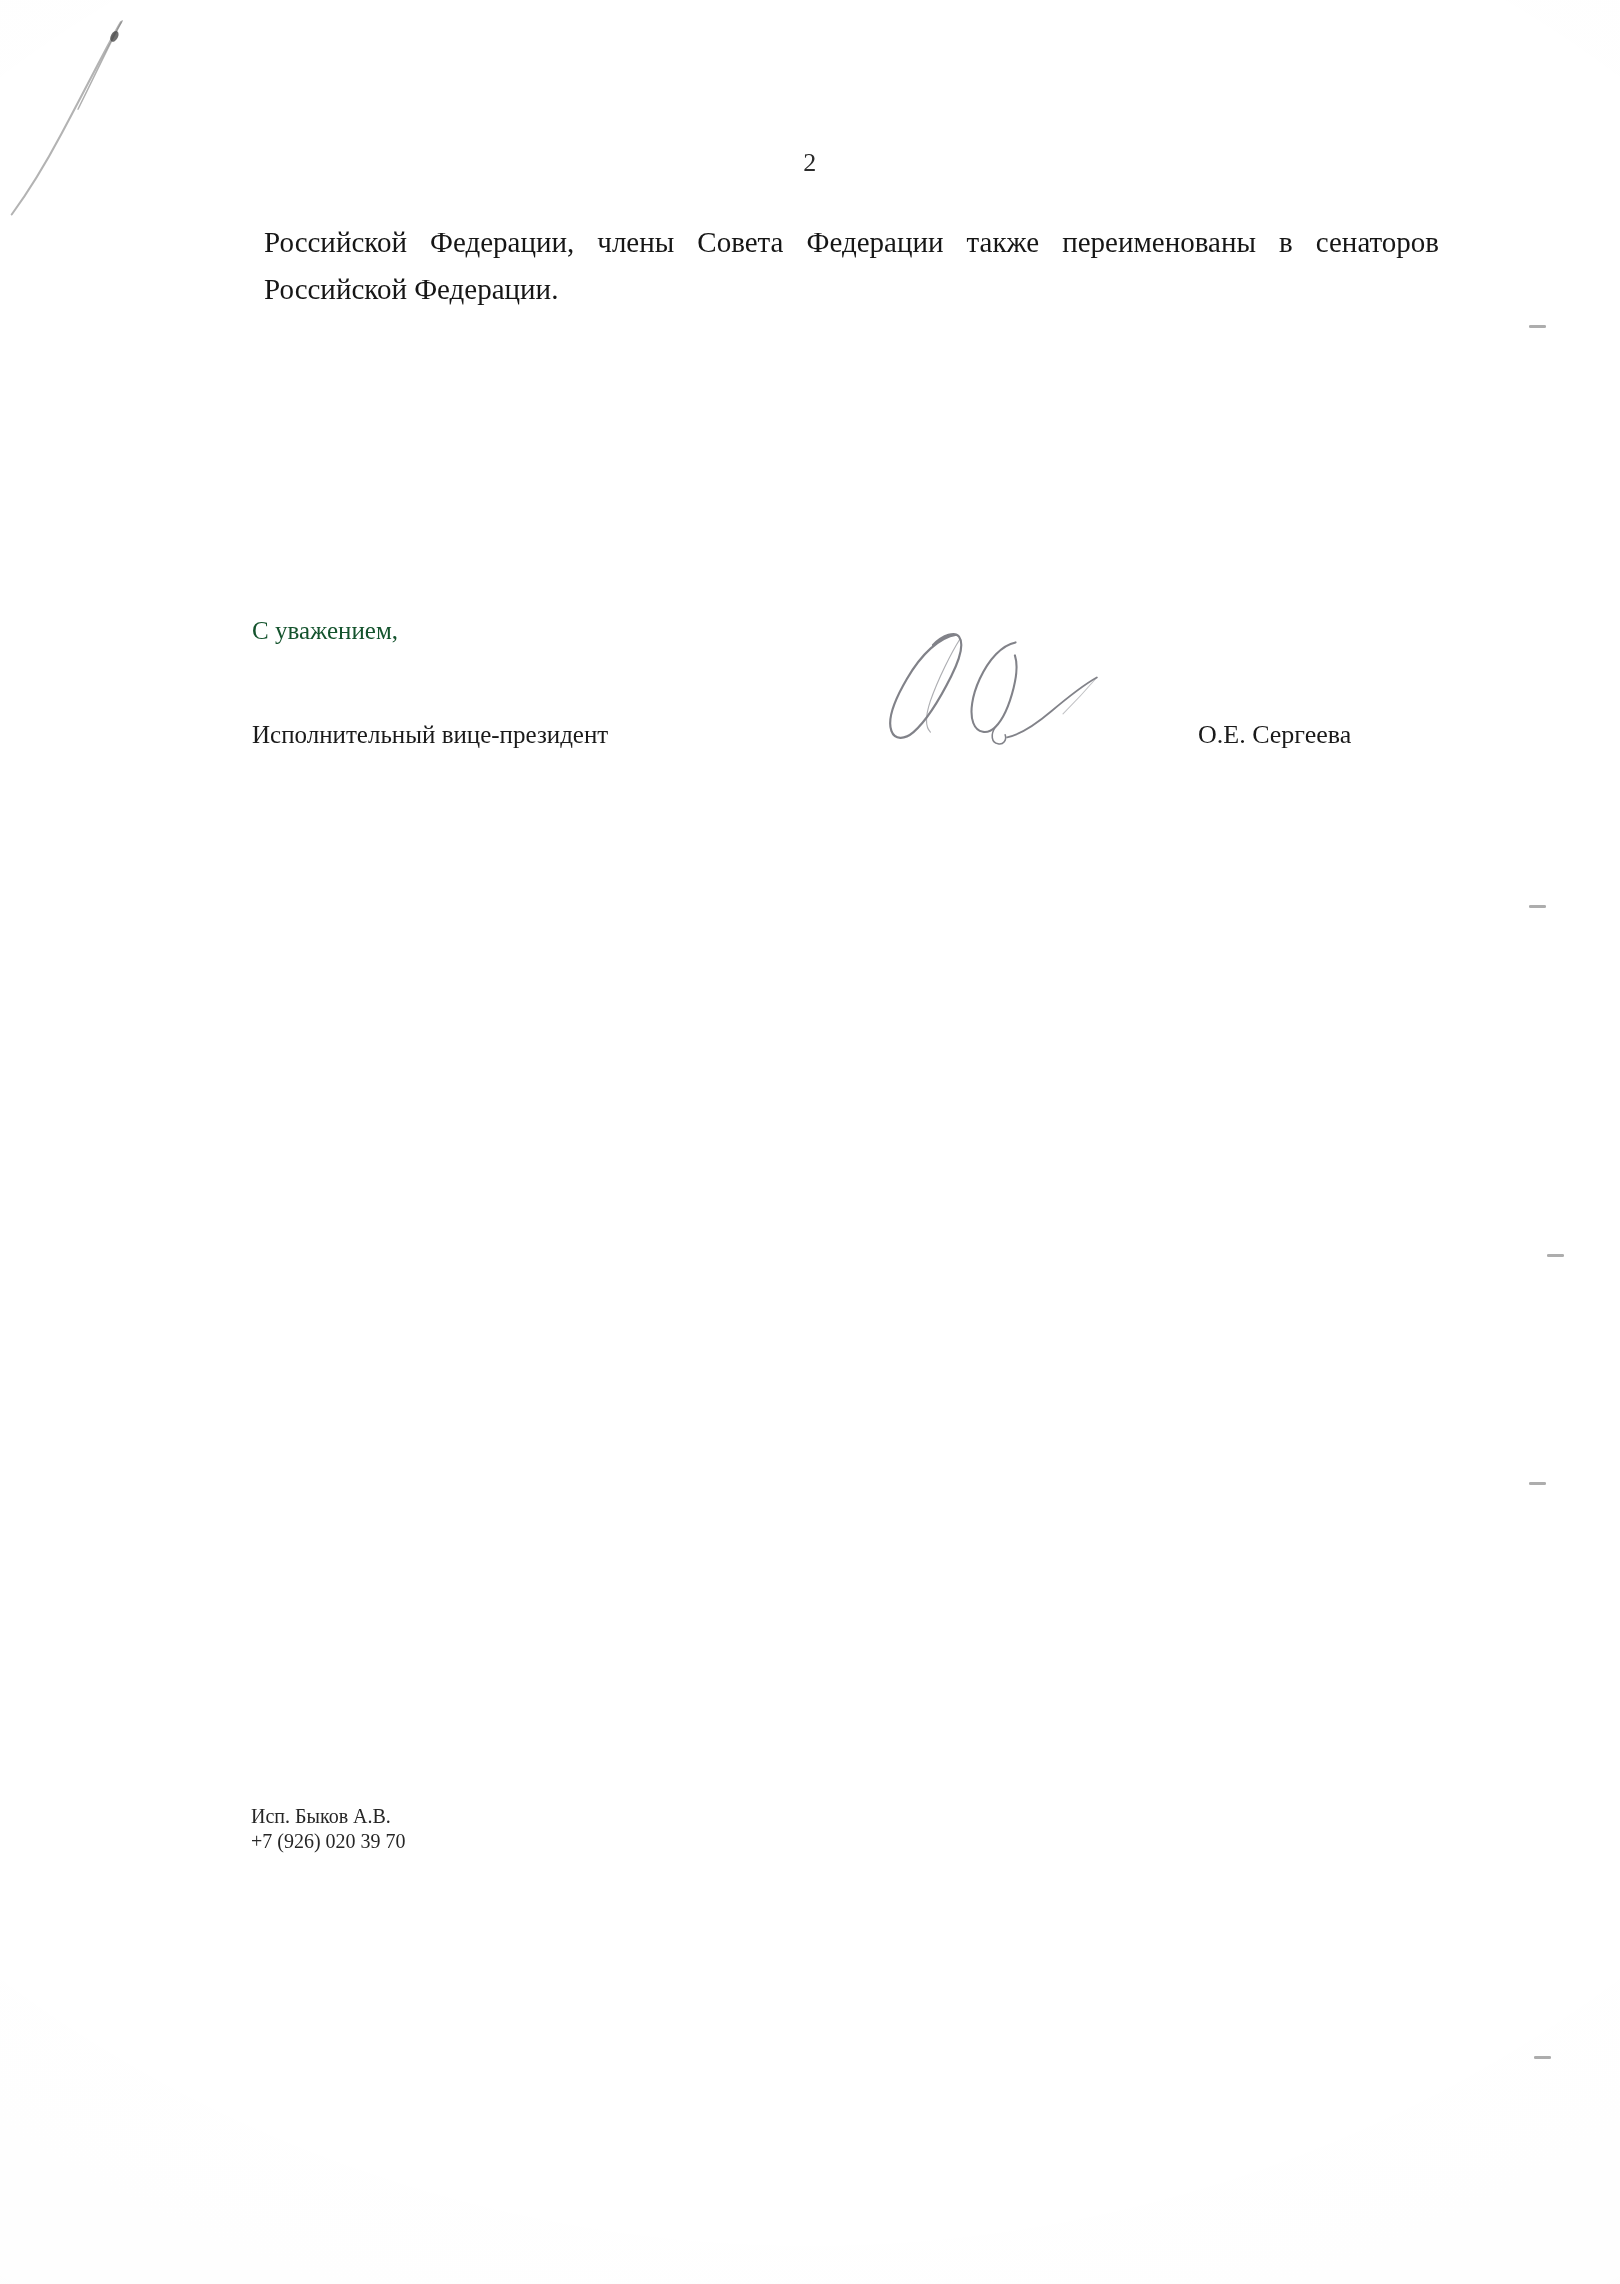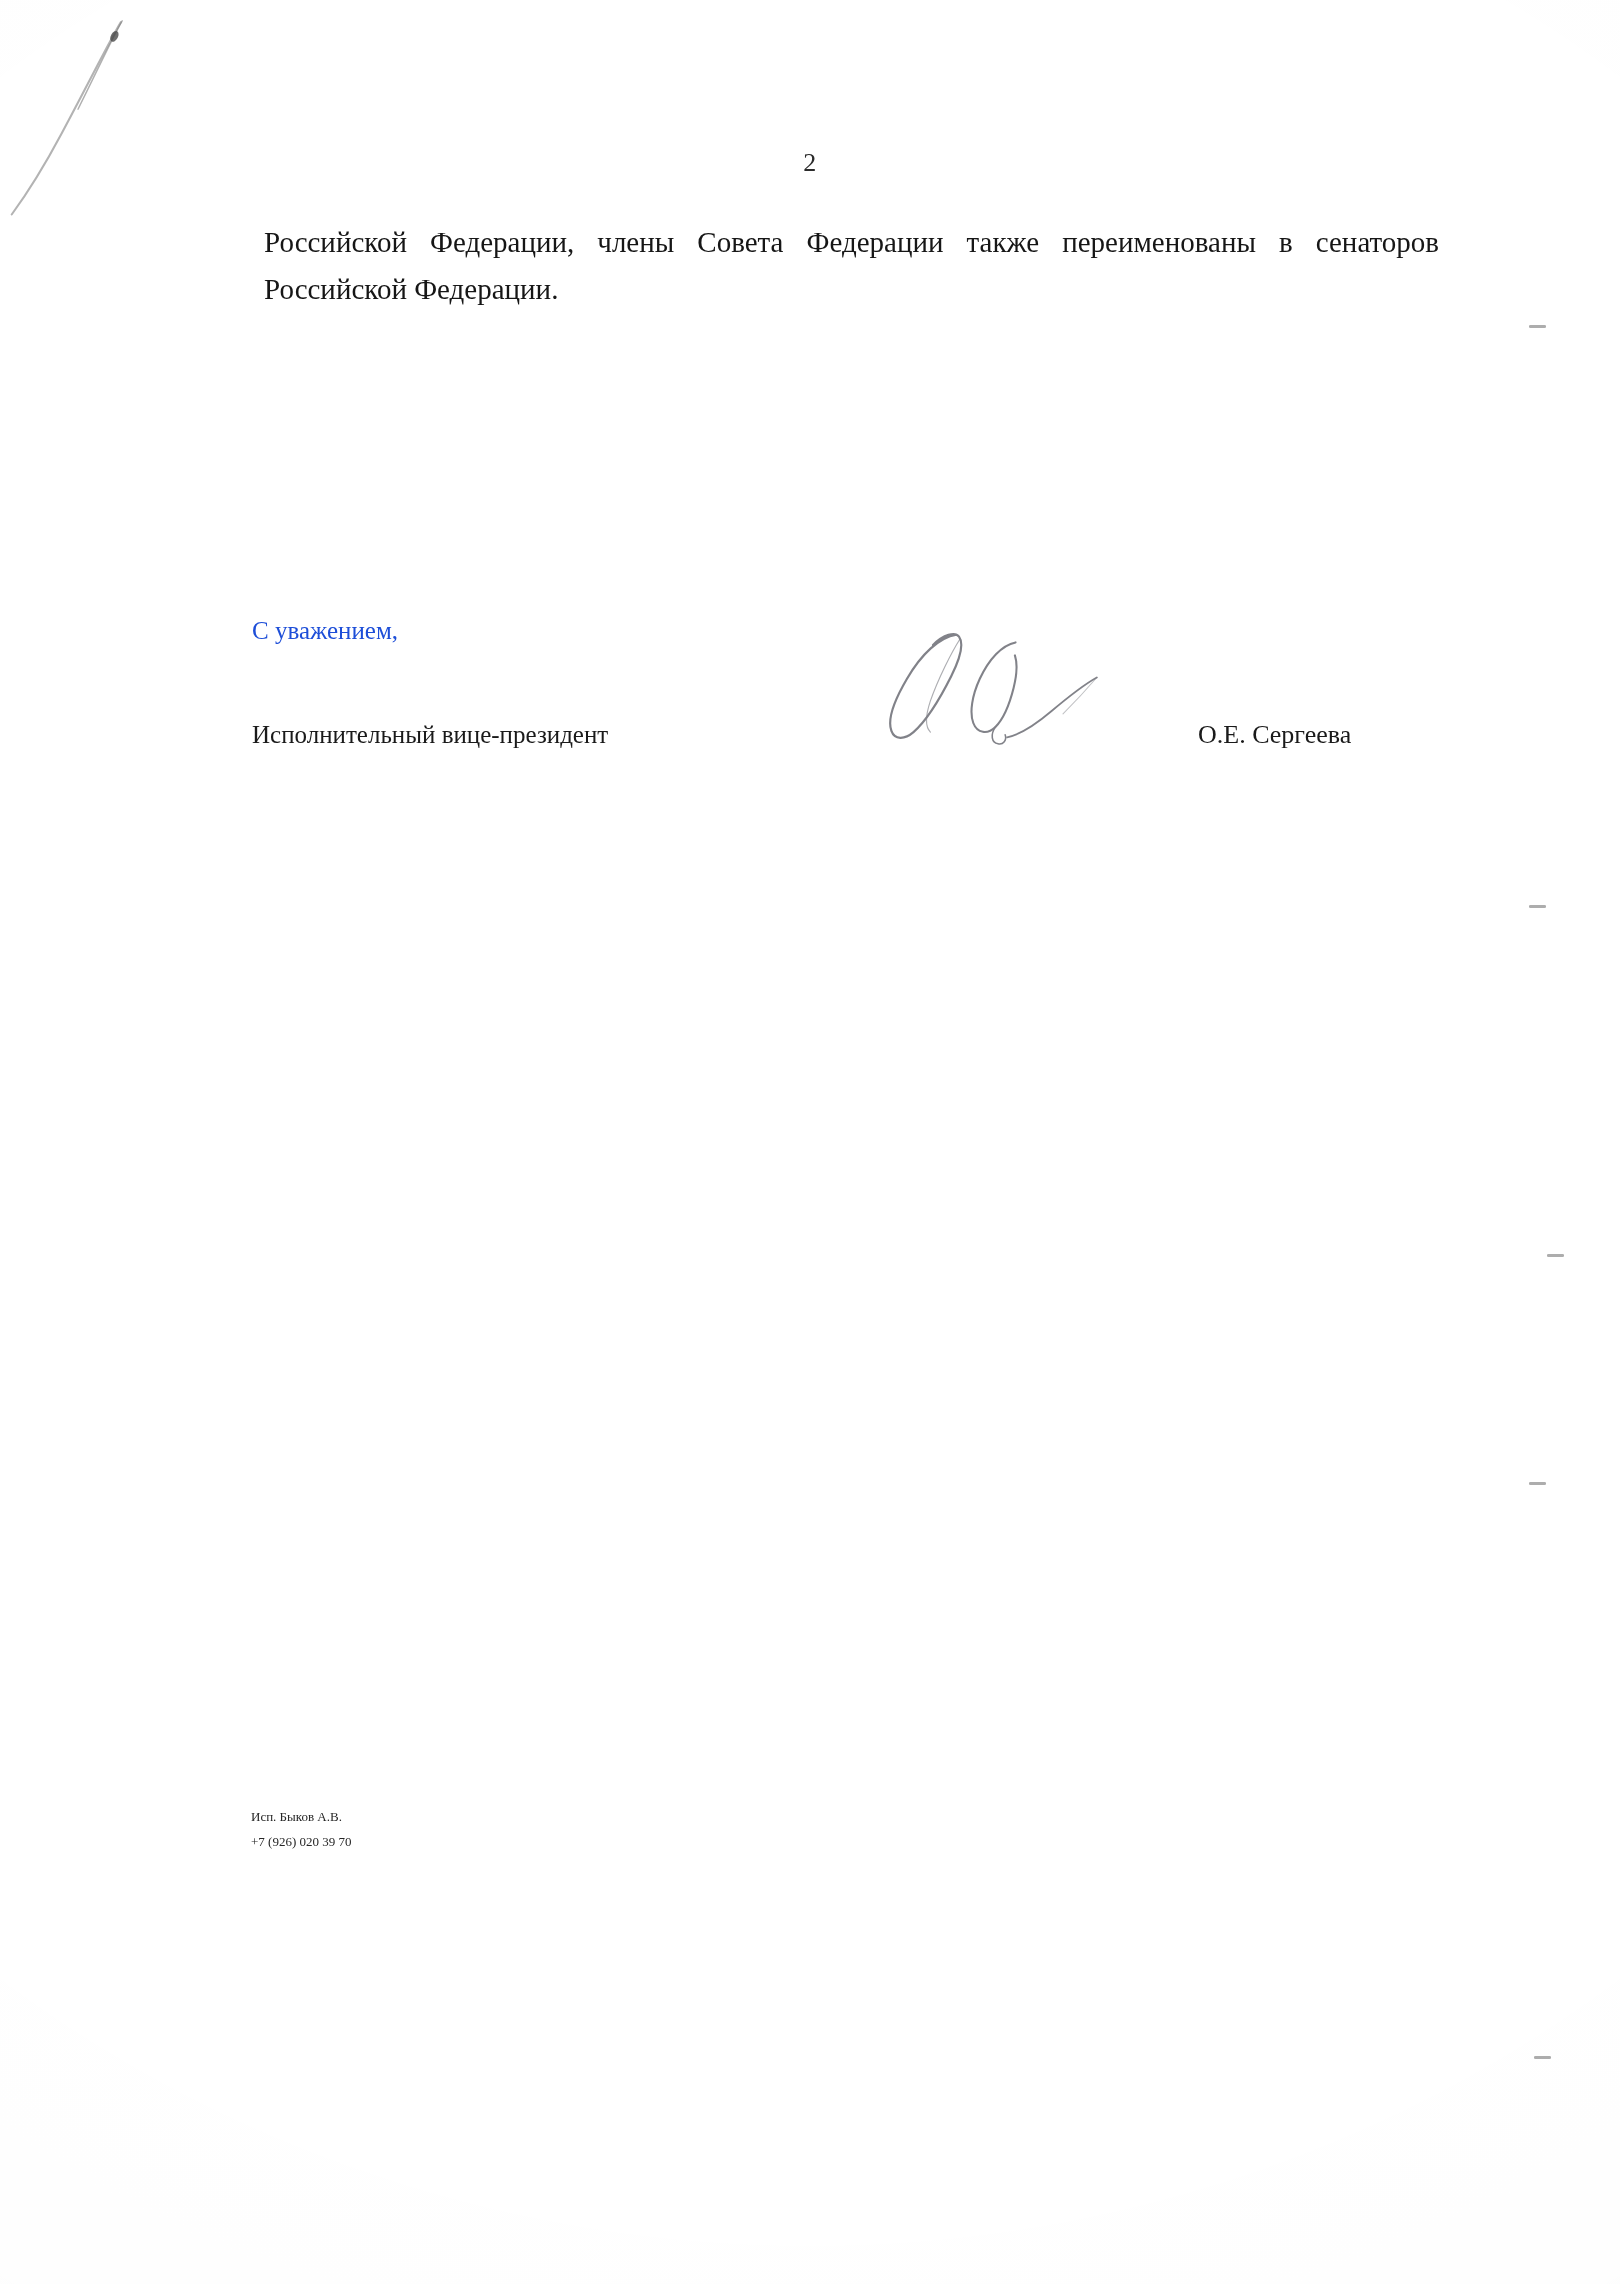--- a/index.html
+++ b/index.html
@@ -66,21 +66,21 @@
     text-indent: 83px;
   }
 
   
   .closing {
     position: absolute;
     left: 252px;
     top: 613px;
     font-size: 25px;
     line-height: 35px;
-    color: #1d4ed8;
+    color: #14532d;
   }
 
   .signature-row {
     position: absolute;
     left: 252px;
     top: 690px;
     width: 1170px;
     height: 45px;
     margin-top: 27px;
   }
@@ -120,21 +120,21 @@
     width: 100%;
     height: 100%;
     opacity: 0.72;
   }
 
   
   .footer-block {
     position: absolute;
     left: 251px;
     top: 1804px;
-    font-size: 13px;
+    font-size: 20px;
     line-height: 25px;
     color: #262626;
   }
 
   .footer-line {
     white-space: nowrap;
   }
 
   
   .corner-streak {

